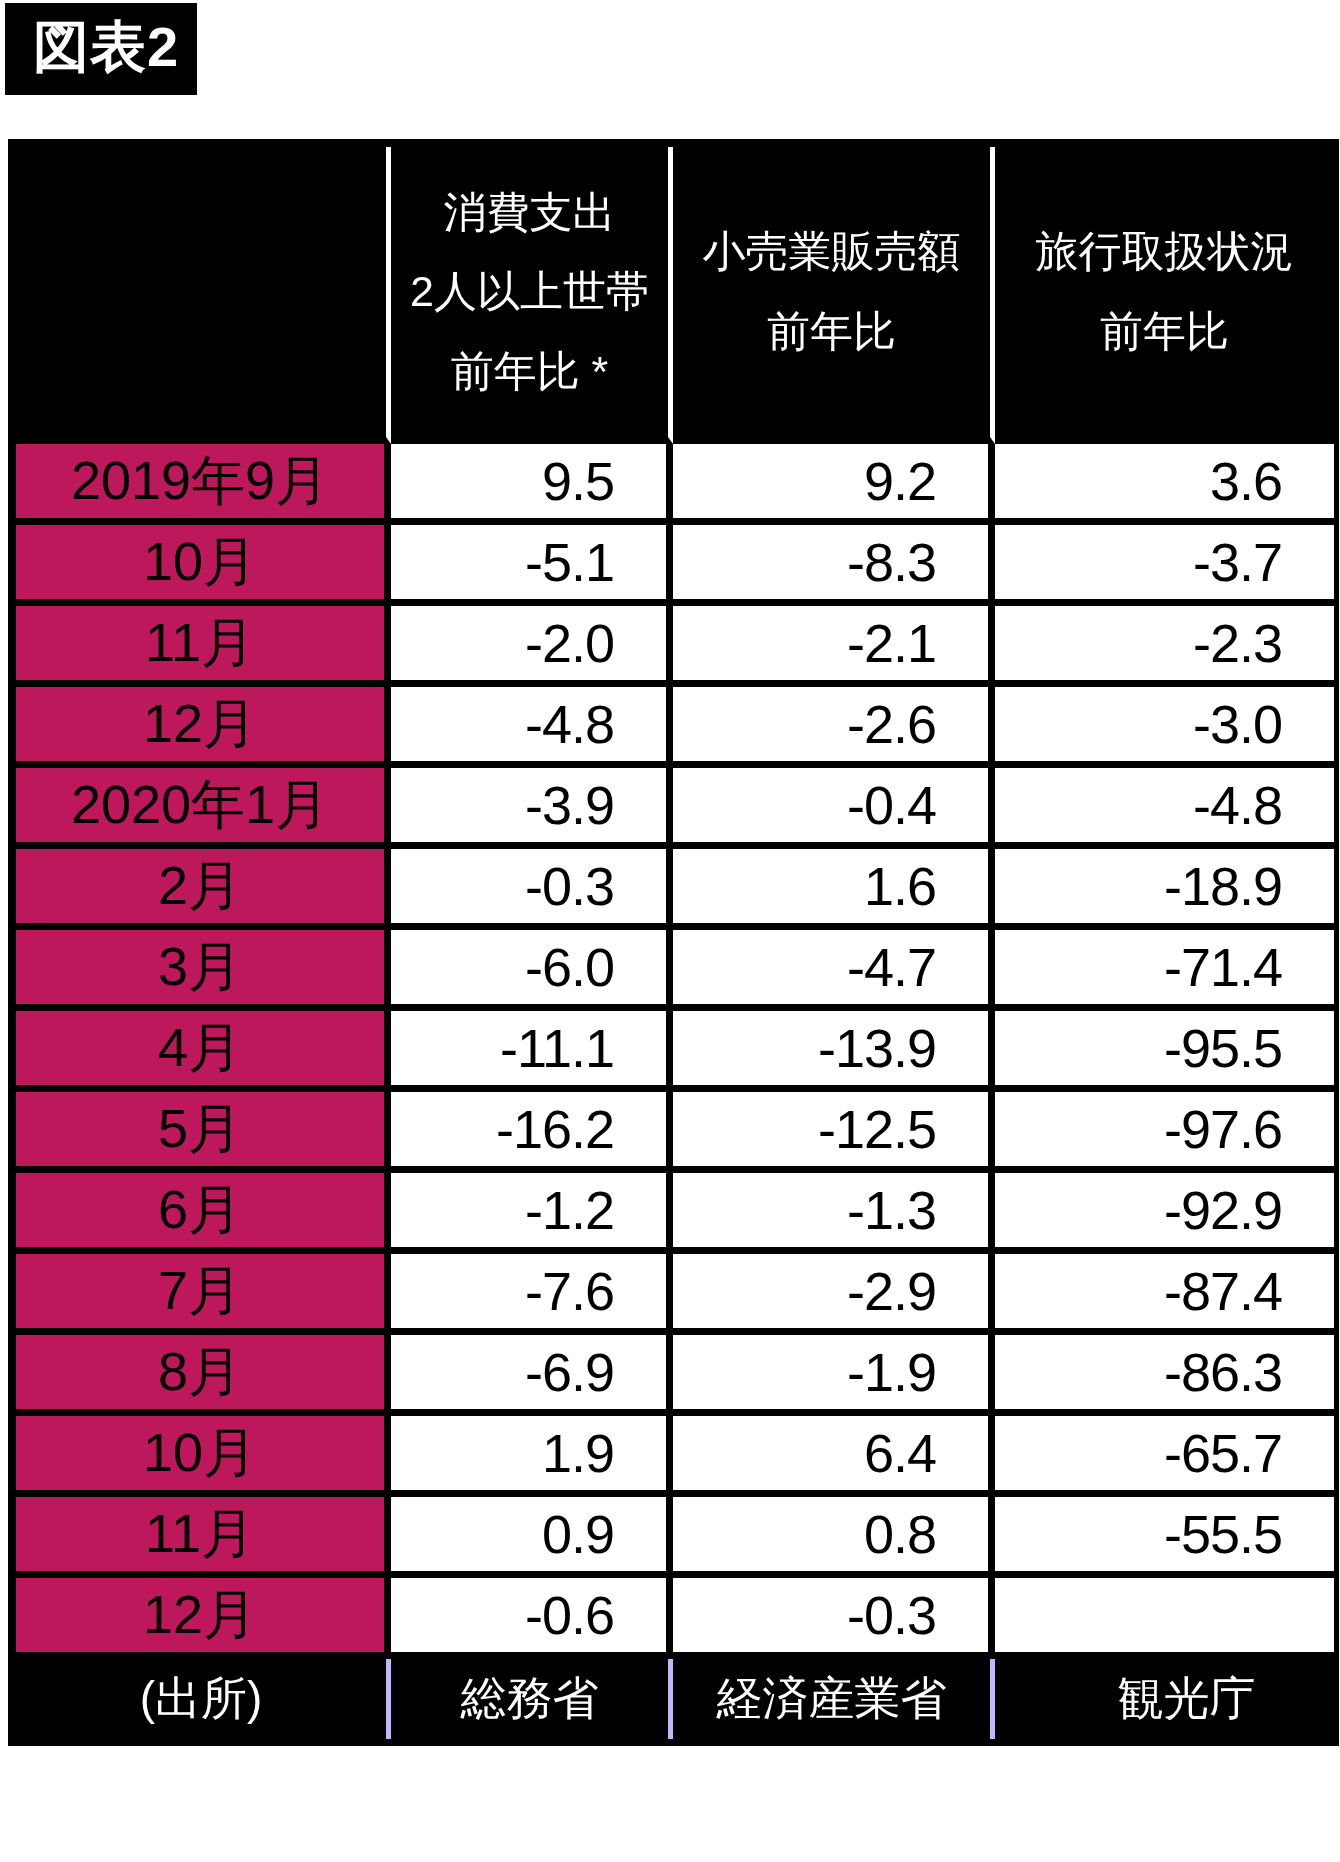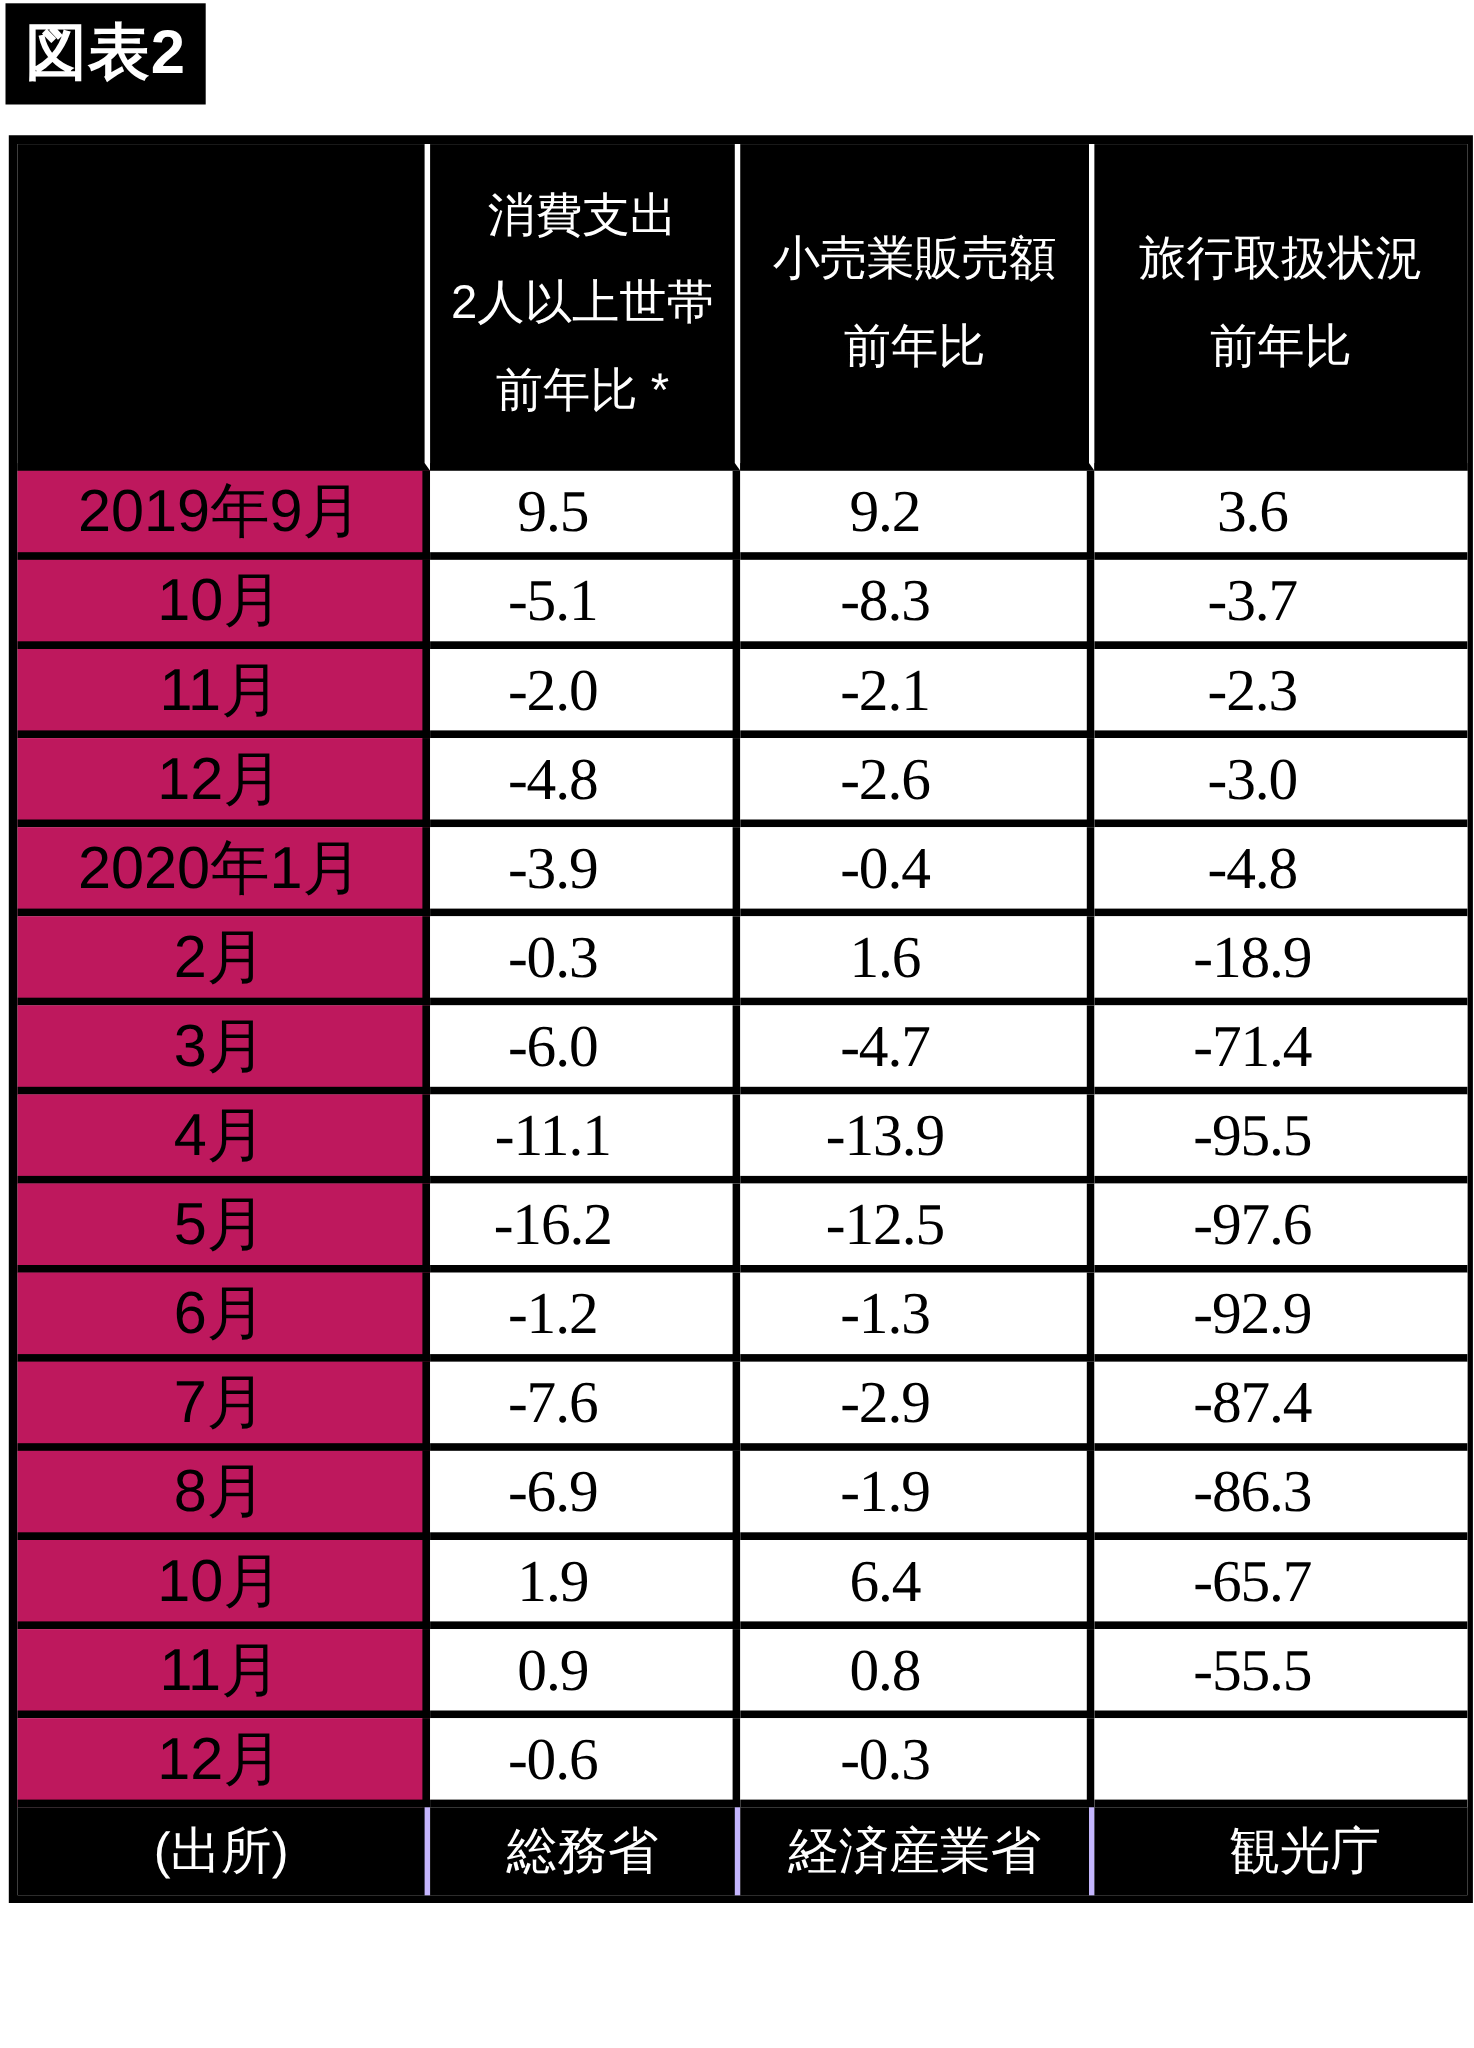--- a/index.html
+++ b/index.html
@@ -12,27 +12,27 @@
     color: #000000;
   }
   .page {
     position: relative;
     width: 1340px;
     height: 1862px;
     overflow: hidden;
   }
   .figure-label {
     display: inline-block;
-    margin: 3px 0 0 5px;
+    margin: 3px 0 16px 5px;
     background: #000000;
     color: #ffffff;
     font-size: 56px;
     font-weight: 700;
     line-height: 1;
-    padding: 16px 18px 20px 18px;
+    padding: 16px 18px 20px 28px;
     letter-spacing: 1px;
   }
   table.data-table {
     margin: 28px 0 0 8px;
     border-collapse: separate;
     border-spacing: 0;
     border-style: solid;
     border-color: #000000;
     border-width: 8px 5px 7px 8px;
     width: 1326px;
@@ -64,23 +64,22 @@
     border-bottom: 7px solid #000000;
     background: #ffffff;
   }
   tbody td:last-child { border-right: none; }
   tbody td.label {
     background: #be185d;
     text-align: center;
     letter-spacing: 0;
   }
   tbody td.value {
-    text-align: center;
+    text-align: right;
     padding-right: 52px;
-    font-family: Liberation Serif, serif;
   }
   tfoot td {
     background: #000000;
     color: #ffffff;
     font-size: 46px;
     text-align: center;
     height: 80px;
     border-right: 5px solid #c4b5fd;
   }
   tfoot td:last-child { border-right: none; padding-left: 44px; }

